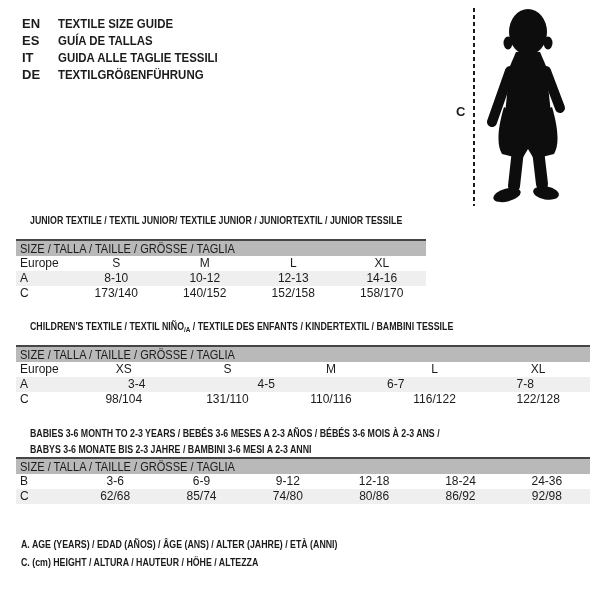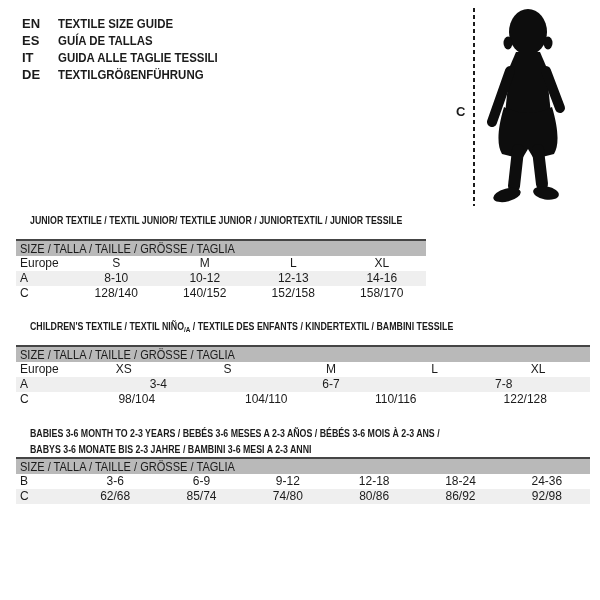--- a/index.html
+++ b/index.html
@@ -99,21 +99,21 @@
     </div>
     <div class="tbl-row alt">
       <span class="row-label">A</span>
       <span class="cell">8-10</span>
       <span class="cell">10-12</span>
       <span class="cell">12-13</span>
       <span class="cell">14-16</span>
     </div>
     <div class="tbl-row">
       <span class="row-label">C</span>
-      <span class="cell">128/140</span>
+      <span class="cell">173/140</span>
       <span class="cell">140/152</span>
       <span class="cell">152/158</span>
       <span class="cell">158/170</span>
     </div>
   </div>
 
   <div class="tbl-title title-children">
     <span class="cond80"><span>CHILDREN'S TEXTILE / TEXTIL NIÑO</span><span class="sub-sz">/A</span><span> / TEXTILE DES ENFANTS / KINDERTEXTIL / BAMBINI TESSILE</span></span>
   </div>
   <div class="tbl t-children">
@@ -124,28 +124,30 @@
       <span class="row-label">Europe</span>
       <span class="cell">XS</span>
       <span class="cell">S</span>
       <span class="cell">M</span>
       <span class="cell">L</span>
       <span class="cell">XL</span>
     </div>
     <div class="tbl-row alt">
       <span class="row-label">A</span>
       <span class="cell">3-4</span>
+      <span class="cell">4-5</span>
       <span class="cell">6-7</span>
       <span class="cell">7-8</span>
     </div>
     <div class="tbl-row">
       <span class="row-label">C</span>
       <span class="cell">98/104</span>
-      <span class="cell">104/110</span>
+      <span class="cell">131/110</span>
       <span class="cell">110/116</span>
+      <span class="cell">116/122</span>
       <span class="cell">122/128</span>
     </div>
   </div>
 
   <div class="tbl-title title-babies">
     <span class="cond80">BABIES 3-6 MONTH TO 2-3 YEARS / BEBÉS 3-6 MESES A 2-3 AÑOS / BÉBÉS 3-6 MOIS À 2-3 ANS /</span><br>
     <span class="cond80">BABYS 3-6 MONATE BIS 2-3 JAHRE / BAMBINI 3-6 MESI A 2-3 ANNI</span>
   </div>
   <div class="tbl t-babies">
     <div class="tbl-head">
@@ -165,15 +167,21 @@
       <span class="cell">62/68</span>
       <span class="cell">85/74</span>
       <span class="cell">74/80</span>
       <span class="cell">80/86</span>
       <span class="cell">86/92</span>
       <span class="cell">92/98</span>
     </div>
   </div>
 
   <div class="footnotes">
+    <div class="fn-line">
+      <span class="cond80">A. AGE (YEARS) / EDAD (AÑOS) / ÂGE (ANS) / ALTER (JAHRE) / ETÀ (ANNI)</span>
+    </div>
+    <div class="fn-line">
+      <span class="cond80">C. (cm) HEIGHT / ALTURA / HAUTEUR / HÖHE / ALTEZZA</span>
+    </div>
   </div>
 
 </div>
 
 </body></html>

